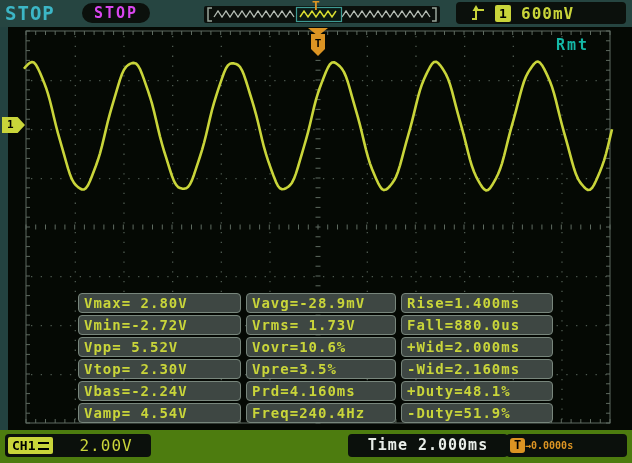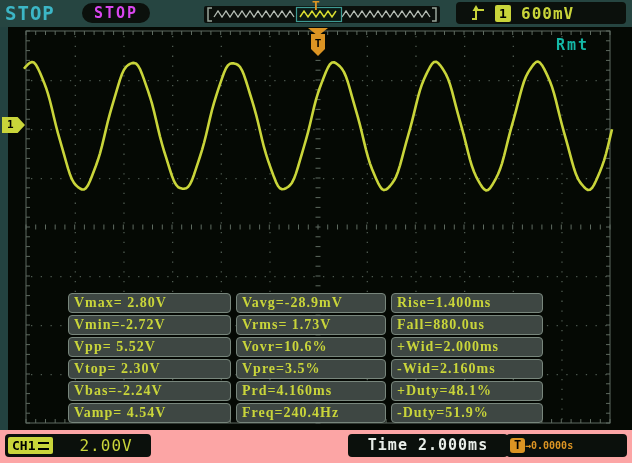--- a/index.html
+++ b/index.html
@@ -29,27 +29,27 @@
   
   .screen { position:absolute; left:8px; top:27px; width:624px; height:404px; background:#050904; }
   .rmt { position:absolute; left:556px; top:36px; color:#14b8a6; font-size:15px;
          font-weight:bold; letter-spacing:2px; }
   .trig-marker { position:absolute; left:308px; top:28px; }
   .ch-marker { position:absolute; left:2px; top:117px; width:23px; height:16px;
                background:#c9d53a;
                clip-path:polygon(0 0,68% 0,100% 50%,68% 100%,0 100%);
                color:#000; font-size:11px; font-weight:bold; line-height:16px; padding-left:5px; }
   
-  .meas { position:absolute; left:68px; top:293px; display:grid;
-          grid-template-columns:163px 150px 152px; column-gap:5px; row-gap:2px;font-family:Liberation Serif, serif; }
+  .meas { position:absolute; left:78px; top:293px; display:grid;
+          grid-template-columns:163px 150px 152px; column-gap:5px; row-gap:2px; }
   .cell { height:20px; line-height:18px; background:#3e4743; border:1px solid #78867c;
           border-radius:4px; color:#c9d53a; font-size:14px; font-weight:bold;
           letter-spacing:1px; padding-left:5px; white-space:pre; overflow:hidden; }
   
-  .footer { position:absolute; left:0; top:430px; width:632px; height:33px; background:#fca5a5; }
+  .footer { position:absolute; left:0; top:430px; width:632px; height:33px; background:#4d7c0f; }
   .ch1-group { position:absolute; left:5px; top:4px; width:146px; height:23px;
                background:#0b100c; border-radius:4px; display:flex; align-items:center; padding-left:3px; }
   .ch1-tag { height:17px; background:#c9d53a; border-radius:2px; display:flex;
              align-items:center; padding:0 4px; gap:3px; color:#000;
              font-size:13px; font-weight:bold; }
   .coupling { width:11px; height:8px; display:inline-block;
               border-top:2px solid #000; border-bottom:2px dashed #000; margin-top:1px; }
   .ch1-scale { color:#c9d53a; font-size:16px; font-weight:normal; margin-left:26px; letter-spacing:1px; }
   .time-box { position:absolute; left:348px; top:4px; width:160px; height:23px;
               background:#0b100c; border-radius:4px; color:#e8ede8; font-size:15px;

